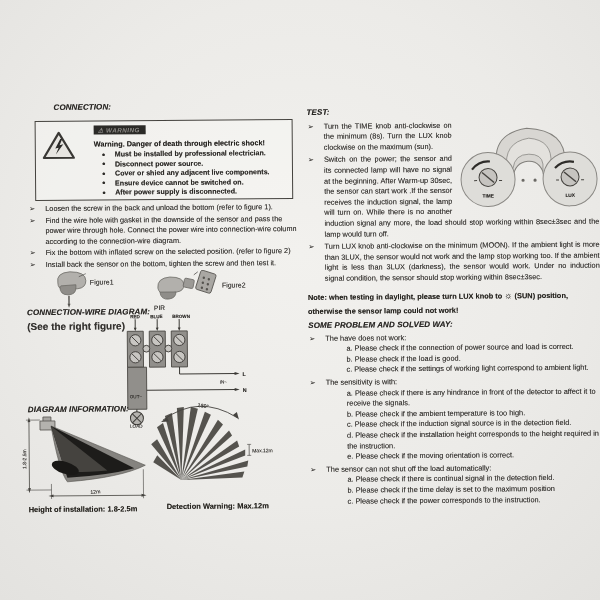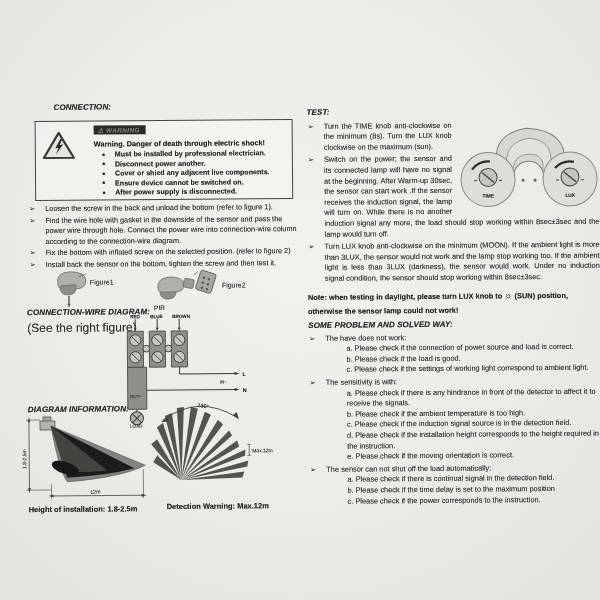--- a/index.html
+++ b/index.html
@@ -44,21 +44,21 @@
 
   <div class="abs warnbox" style="left:36px;top:119px;width:256px;height:78px;">
     <svg class="abs" style="left:6px;top:9px;" width="34" height="30" viewBox="0 0 34 30">
       <polygon points="17,2 32,27 2,27" fill="#e7e5e1" stroke="#3a3835" stroke-width="2.2" stroke-linejoin="round"></polygon>
       <polygon points="18.5,8 13.5,17.5 16.8,16.8 14,23.5 21.5,13.5 17.8,14.3 20.6,8" fill="#2b2a28"></polygon>
     </svg>
     <div class="abs badge" style="left:58px;top:4px;">⚠ WARNING</div>
     <div class="abs wtitle" style="left:58px;top:18px;width:194px;">Warning. Danger of death through electric shock!</div>
     <div class="abs" style="left:66px;top:29px;width:186px;">
       <div class="wli"><span class="dot">●</span><span>Must be installed by professional electrician.</span></div>
-      <div class="wli"><span class="dot">●</span><span>Disconnect power another.</span></div>
+      <div class="wli"><span class="dot">●</span><span>Disconnect power source.</span></div>
       <div class="wli"><span class="dot">●</span><span>Cover or shied any adjacent live components.</span></div>
       <div class="wli"><span class="dot">●</span><span>Ensure device cannot be switched on.</span></div>
       <div class="wli"><span class="dot">●</span><span>After power supply is disconnected.</span></div>
     </div>
   </div>
 
   <div class="abs" style="left:30px;top:202px;width:268px;">
     <div class="step"><span class="arr">➢</span><span>Loosen the screw in the back and unload the bottom (refer to figure 1).</span></div>
     <div class="step"><span class="arr">➢</span><span>Find the wire hole with gasket in the downside of the sensor and pass the power wire through hole. Connect the power wire into connection-wire column according to the connection-wire diagram.</span></div>
     <div class="step"><span class="arr">➢</span><span>Fix the bottom with inflated screw on the selected position. (refer to figure 2)</span></div>
@@ -84,21 +84,21 @@
       <circle cx="49" cy="13" r="1.2" fill="#55534f"></circle>
           <circle cx="54" cy="14.5" r="1.2" fill="#55534f"></circle>
       <circle cx="48" cy="18" r="1.2" fill="#55534f"></circle>
           <circle cx="53" cy="19.5" r="1.2" fill="#55534f"></circle>
       <line x1="40" y1="5" x2="44" y2="2" stroke="#55534f" stroke-width="0.8"></line>
     </svg>
     <div class="abs figlabel" style="left:172px;top:16px;">Figure2</div>
   </div>
 
   <div class="abs h" style="left:27px;top:306px;text-align:center;">CONNECTION-WIRE DIAGRAM:</div>
-  <div class="abs" style="left:27px;top:319px;font-size:12px;">(See the right figure)</div>
+  <div class="abs" style="left:27px;top:319px;font-size:10px;font-weight:bold;">(See the right figure)</div>
 
   <svg class="abs" style="left:118px;top:299px;" width="140" height="128" viewBox="0 0 140 128">
     <text x="36" y="10" font-size="6.5">PIR</text>
     <text x="12" y="18" font-size="4.6" font-weight="bold">RED</text>
     <text x="32" y="18" font-size="4.6" font-weight="bold">BLUE</text>
     <text x="54" y="18" font-size="4.6" font-weight="bold">BROWN</text>
     <line x1="17" y1="19" x2="17" y2="29" stroke="#3b3935" stroke-width="1"></line>
         <polygon points="17,31 15.6,27.5 18.4,27.5" fill="#3b3935"></polygon>
     <line x1="39" y1="19" x2="39" y2="29" stroke="#3b3935" stroke-width="1"></line>
         <polygon points="39,31 37.6,27.5 40.4,27.5" fill="#3b3935"></polygon>

